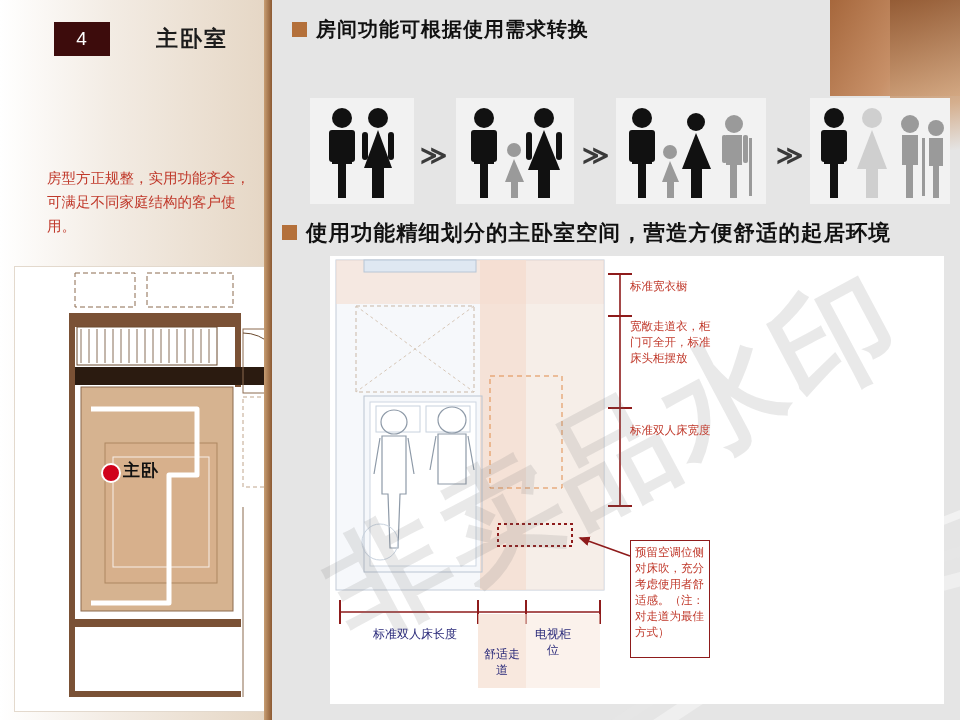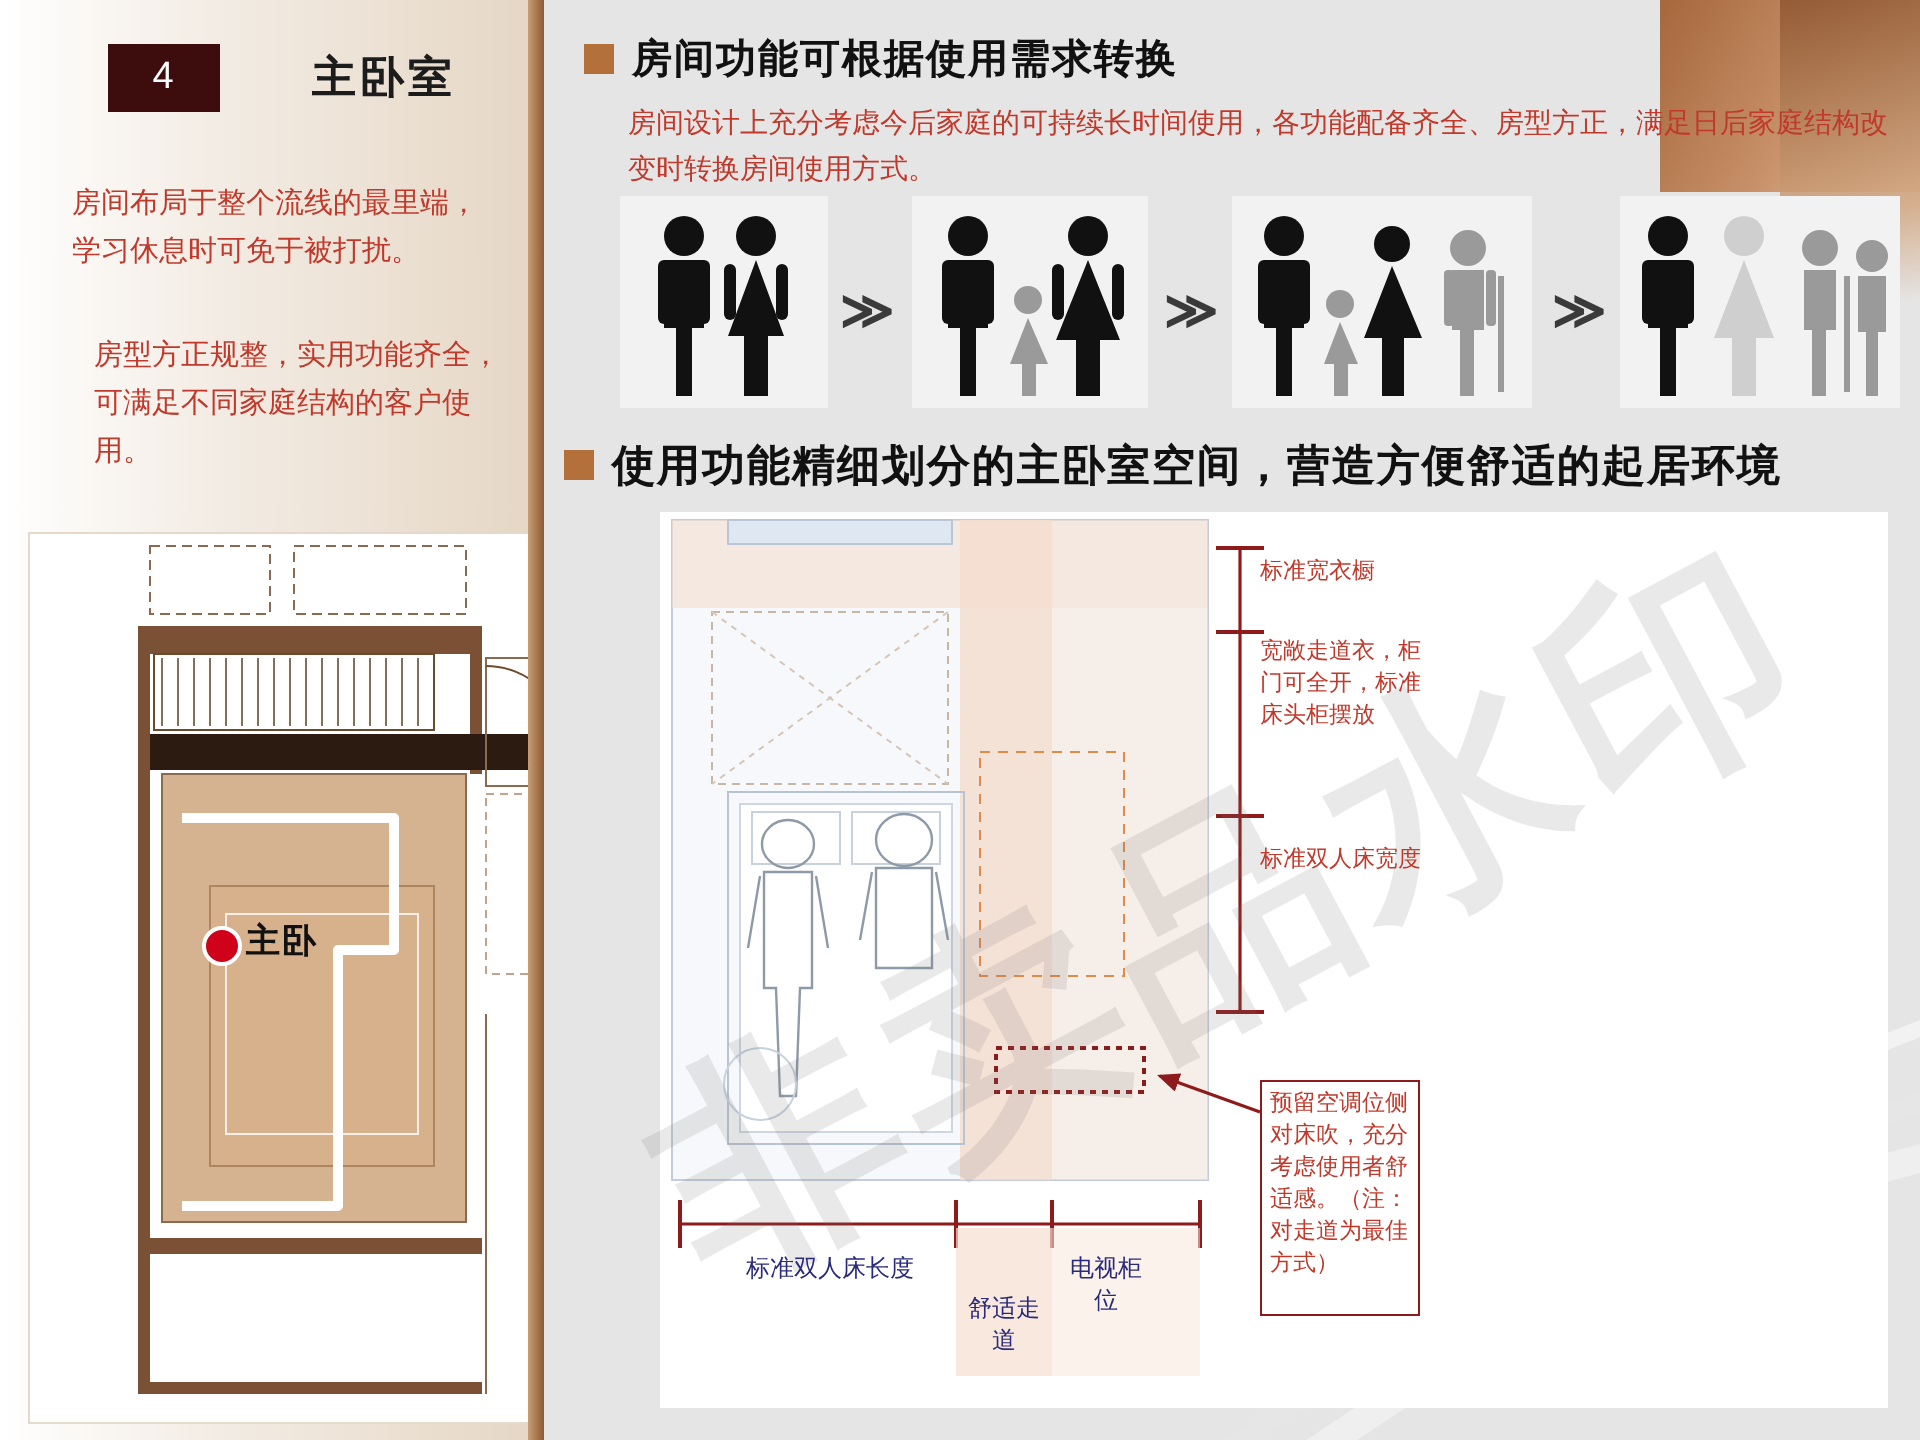--- a/index.html
+++ b/index.html
@@ -217,21 +217,20 @@
   }
 </style>
 </head>
 <body>
 
 <div id="slide">
 
   <div class="left-panel">
     <div class="num-badge">4</div>
     <div class="left-title">主卧室</div>
-    <div class="left-body-1">房间布局于整个流线的最里端，学习休息时可免于被打扰。</div>
     <div class="left-body-2">房型方正规整，实用功能齐全，可满足不同家庭结构的客户使用。</div>
 
     <div class="floorplan">
       <svg width="248" height="444" viewBox="0 0 248 444">
         <rect x="0" y="0" width="248" height="444" fill="#ffffff"></rect>
 
         <rect x="28" y="6" width="60" height="34" fill="none" stroke="#8b6a4f" stroke-width="1" stroke-dasharray="5,3"></rect>
         <rect x="100" y="6" width="86" height="34" fill="none" stroke="#8b6a4f" stroke-width="1" stroke-dasharray="5,3"></rect>
 
         <rect x="22" y="46" width="172" height="14" fill="#7a5135"></rect>
@@ -292,21 +291,20 @@
     <svg class="swoosh" viewBox="0 0 420 330">
       <path d="M10 320 C120 250 200 180 420 120" fill="none" stroke="#e6e6e6" stroke-width="10"></path>
       <path d="M40 330 C150 260 230 190 420 150" fill="none" stroke="#efefef" stroke-width="14"></path>
       <path d="M0 280 C140 230 240 140 420 80" fill="none" stroke="#f2f2f2" stroke-width="8"></path>
     </svg>
 
     <div class="heading h1">
       <span class="bullet"></span>
       <span class="h-text">房间功能可根据使用需求转换</span>
     </div>
-    <div class="para-1">房间设计上充分考虑今后家庭的可持续长时间使用，各功能配备齐全、房型方正，满足日后家庭结构改变时转换房间使用方式。</div>
 
     <div class="people-row">
 
       <div class="fam" style="left:0px; width:104px;">
         <svg width="104" height="106" viewBox="0 0 104 106">
           <g fill="#111111">
             <circle cx="32" cy="20" r="10"></circle>
             <path d="M22 32 h20 v34 h-6 v34 h-8 v-34 h-6z"></path>
             <rect x="19" y="32" width="6" height="32" rx="3"></rect>
             <rect x="39" y="32" width="6" height="32" rx="3"></rect>

